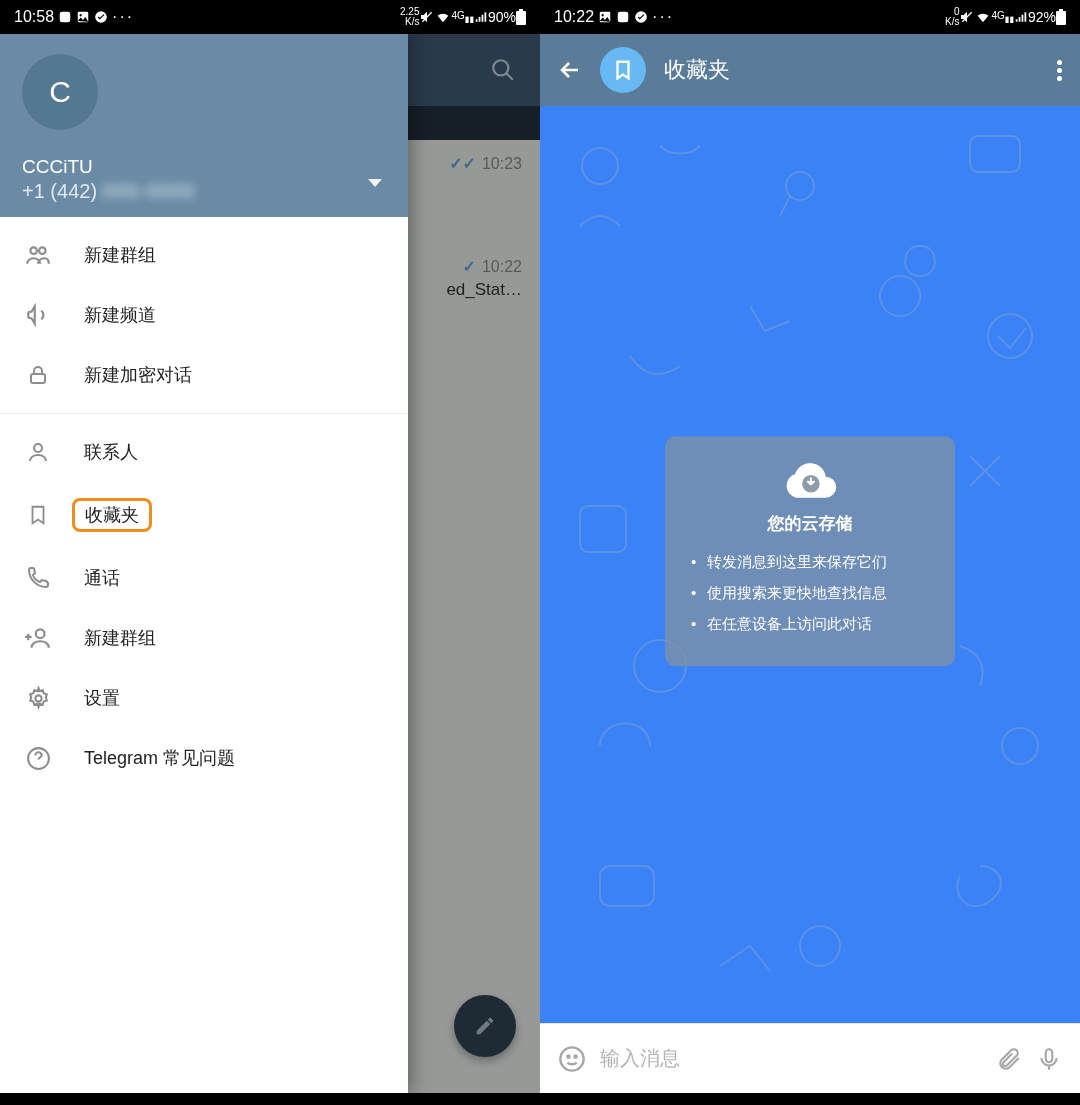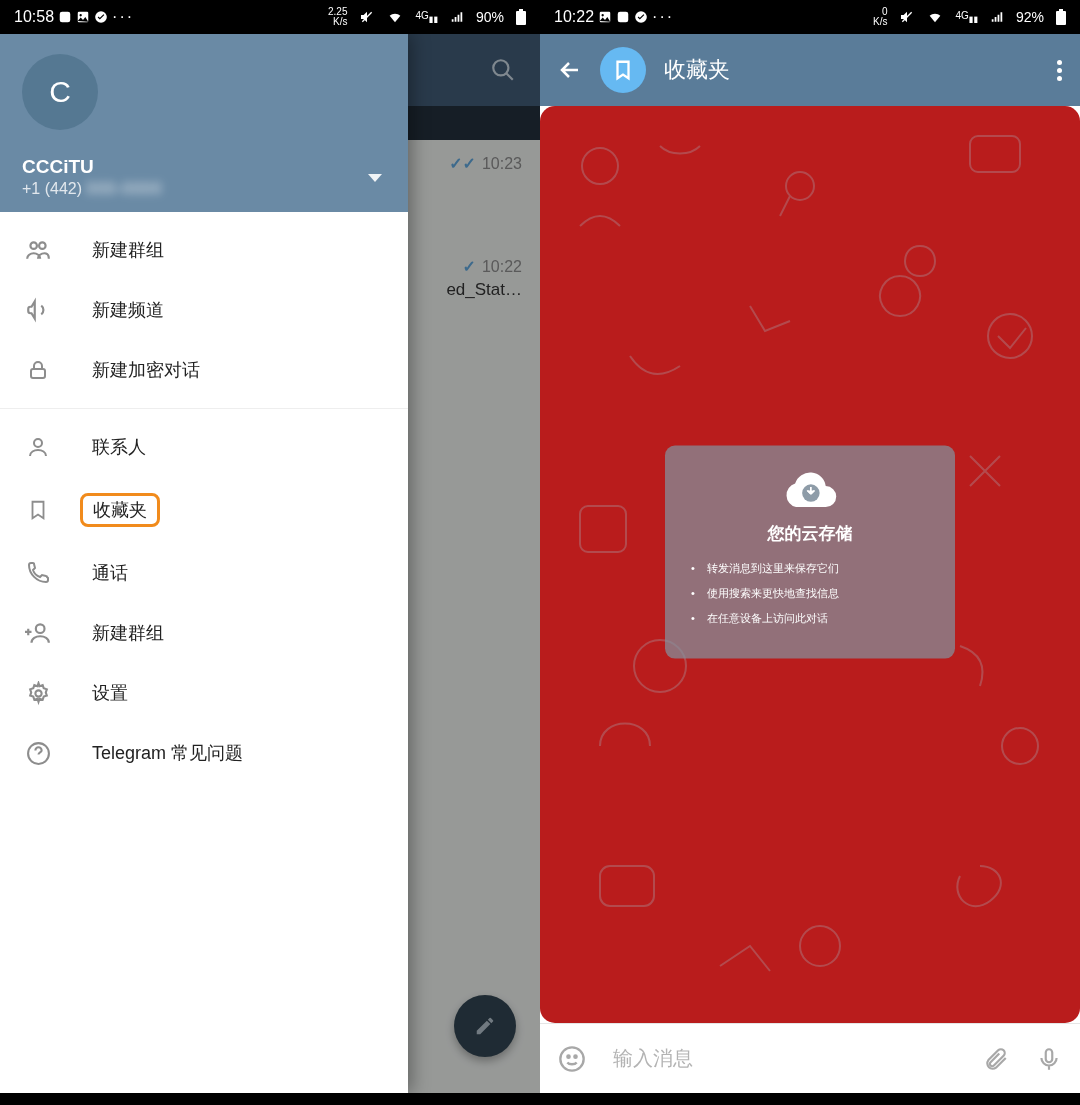--- a/index.html
+++ b/index.html
@@ -19,21 +19,21 @@
     color: #fff;
     display: flex;
     align-items: center;
     justify-content: space-between;
     padding: 0 14px;
     font-size: 16px;
     position: relative;
     z-index: 100;
   }
   .status-left, .status-right { display: flex; align-items: center; gap: 4px; }
-  .status-right { font-size: 14px; gap: 12px; }
+  .status-right { font-size: 14px; gap: 0; }
   .status-icon { width: 14px; height: 14px; display: inline-block; }
   .dots { letter-spacing: 2px; }
   .kbs { font-size: 10px; line-height: 1; text-align: right; }
 
   
   .s1-main {
     position: absolute; inset: 0; top: 34px;
     background: #232e3b;
   }
   .s1-main-top {
@@ -77,35 +77,35 @@
     color: #fff;
     position: relative;
   }
   .avatar {
     width: 76px; height: 76px; border-radius: 50%;
     background: #557892;
     display: flex; align-items: center; justify-content: center;
     font-size: 30px; color: #fff;
     margin-bottom: 26px;
   }
-  .drawer-username { font-size: 19px; font-weight: 700; }
-  .drawer-phone { font-size: 16px; opacity: .8; margin-top: 2px; }
+  .drawer-username { font-size: 19px; font-weight: 400; }
+  .drawer-phone { font-size: 20px; opacity: .8; margin-top: 2px; }
   .drawer-phone .blur { filter: blur(4px); letter-spacing: 1px; }
   .drawer-caret {
     position: absolute; right: 26px; bottom: 30px;
     width: 0; height: 0;
     border-left: 7px solid transparent;
     border-right: 7px solid transparent;
     border-top: 8px solid #fff;
     opacity:.9;
   }
   .drawer-section { padding: 8px 0; }
   .drawer-divider { height: 1px; background: #eee; }
   .drawer-item {
-    display: flex; align-items: center; gap: 40px;
+    display: flex; align-items: center; gap: 32px;
     padding: 16px 24px;
     font-size: 18px;
     color: #222;
   }
   .drawer-item .icon-slot { width: 28px; height: 28px; display:flex; align-items:center; justify-content:center; color:#8d8d8d; }
   .highlight-box {
     border: 3px solid #f18b1c;
     border-radius: 8px;
     padding: 2px 10px;
     margin-left: -12px;
@@ -121,45 +121,44 @@
   .saved-circle {
     width: 46px; height: 46px; border-radius: 50%; background: #66b9f2;
     display:flex;align-items:center;justify-content:center;
   }
   .s2-title { font-size: 22px; font-weight: 500; flex: 1; }
   .more-dots { display:flex; flex-direction:column; gap:3px; }
   .more-dots span { width:5px; height:5px; border-radius:50%; background:#fff; display:block; }
 
   .s2-body {
     position: absolute; top: 106px; left:0; right:0; bottom: 82px;
-    background: #b91c1c;
+    background: #3b82f6;
     overflow: hidden;
-    border-radius: 15px;
   }
   .doodle { position:absolute; inset:0; opacity:.3; }
   .info-card {
     position: absolute; left: 50%; top: 50%; transform: translate(-50%, -56%);
     background: rgba(130,146,158,.72);
     border-radius: 10px;
     padding: 22px 26px 22px;
     width: 290px;
     color: #fff;
     text-align: center;
     font-size: 16px;
   }
   .cloud-ico { margin: 0 auto 10px; }
   .info-title { font-weight: 600; font-size: 17px; margin-bottom: 16px; }
-  .info-list { text-align: left; font-size: 11px; list-style: none; }
+  .info-list { text-align: left; font-size: 15px; list-style: none; }
   .info-list li { position: relative; padding-left: 16px; margin: 10px 0; line-height:1.4; }
   .info-list li::before { content:"•"; position:absolute; left:0; }
 
   .s2-input-bar {
     position: absolute; bottom: 12px; left:0; right:0; height: 70px;
     background: #fff;
-    display: flex; align-items: center; gap: 27px;
+    display: flex; align-items: center; gap: 14px;
     padding: 0 18px;
     border-top: 1px solid #e5e5e5;
   }
   .msg-input {
     flex: 1; border: none; outline: none;
     font-size: 20px; color: #444;
   }
   .msg-input::placeholder { color: #b3b3b3; }
   .inp-icon { color: #a8a8a8; }
 

